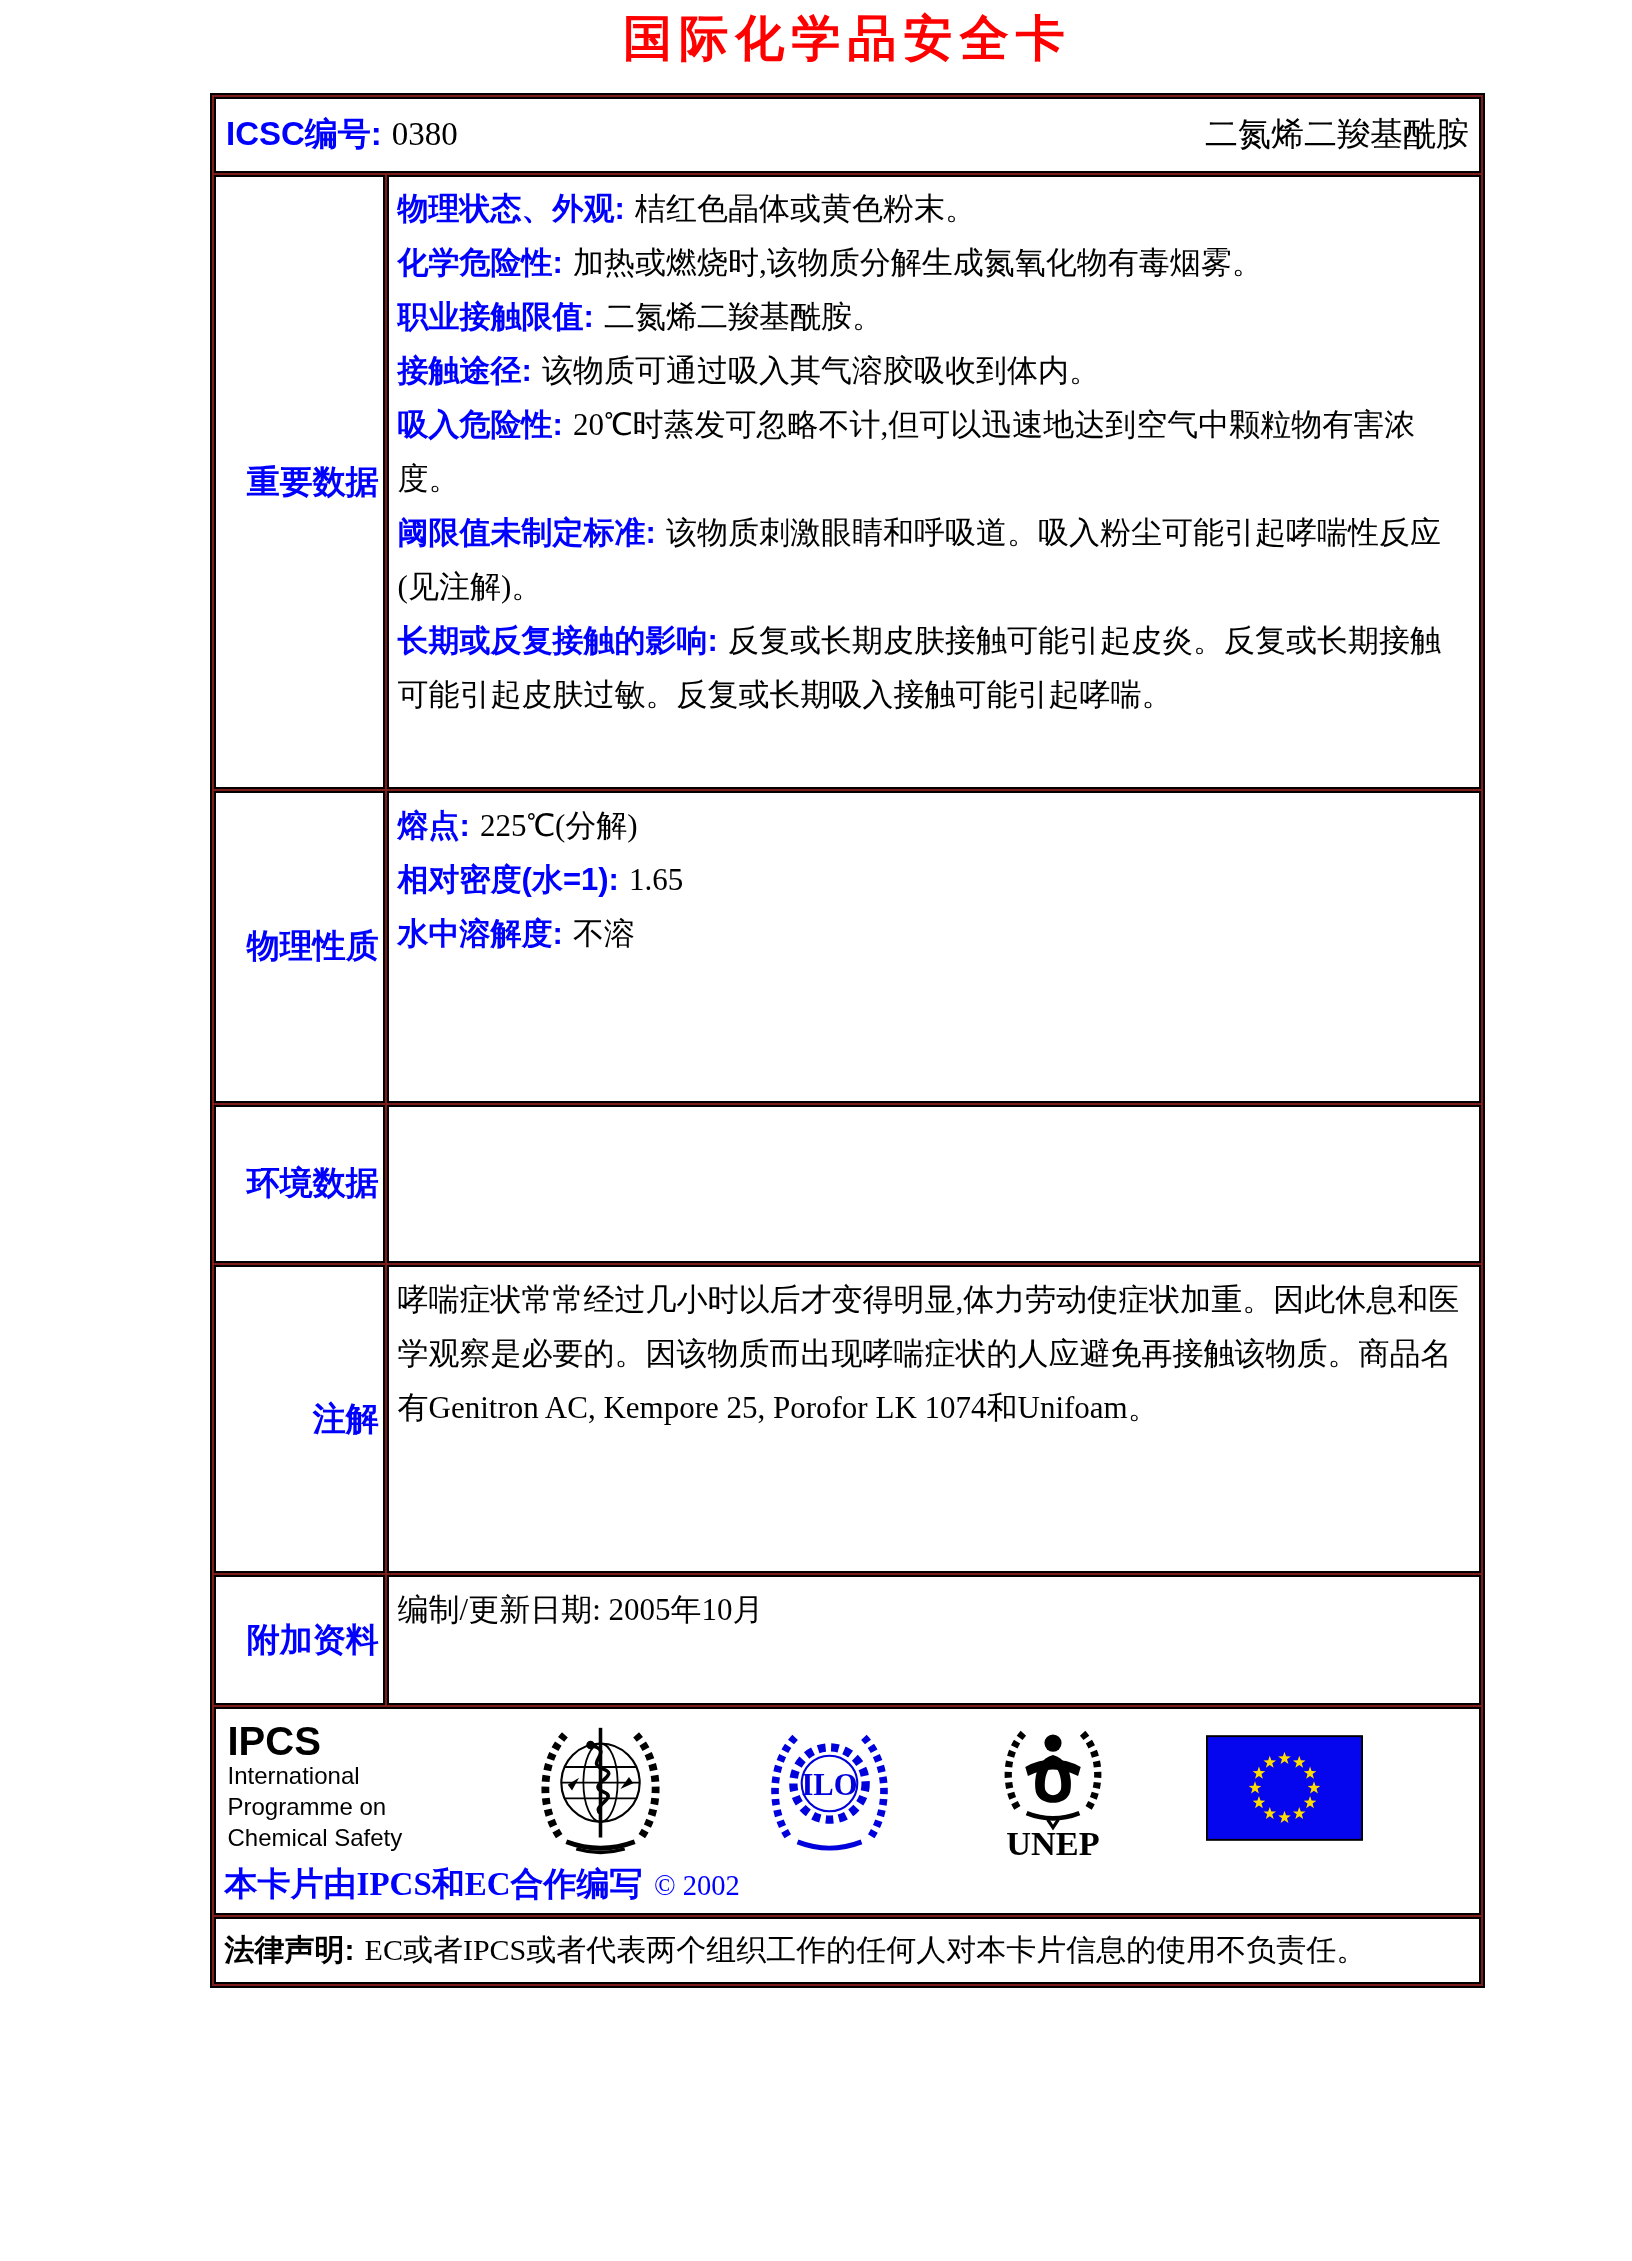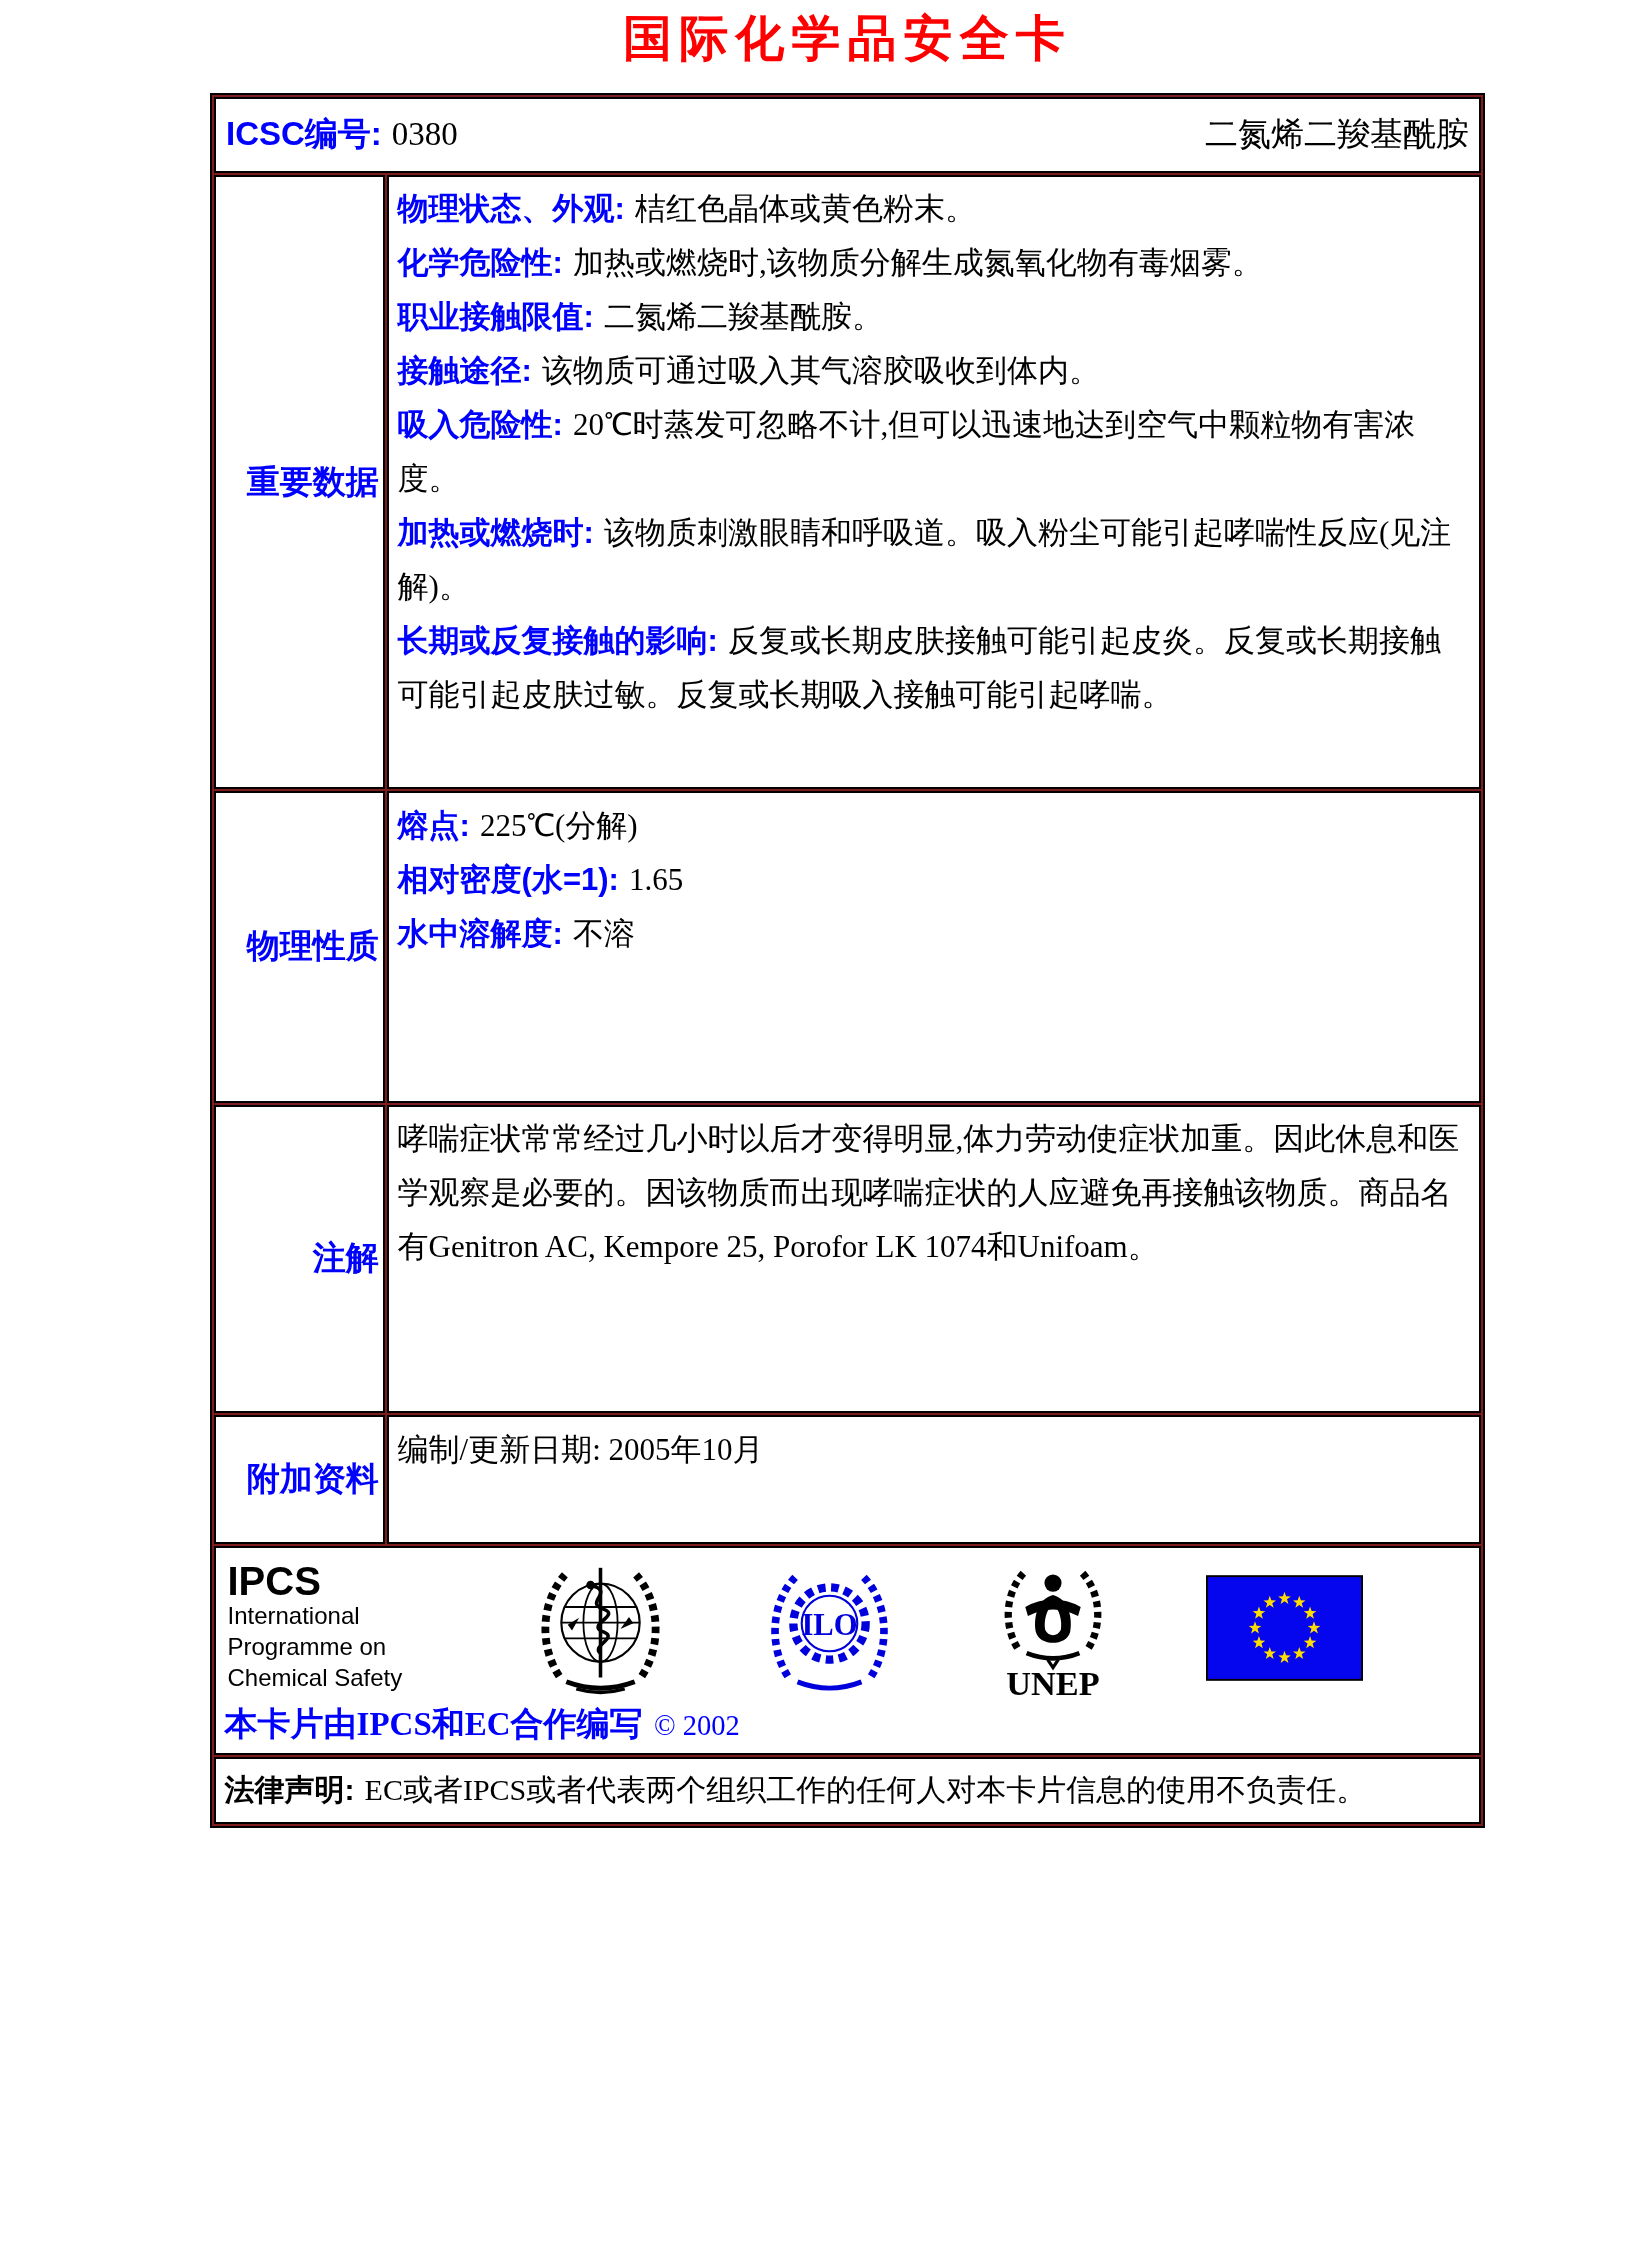--- a/index.html
+++ b/index.html
@@ -100,34 +100,38 @@
     </tr>
 
     <tr>
       <td class="lbl h-important">重要数据</td>
       <td class="cnt h-important">
         <div class="para"><span class="k">物理状态、外观:</span><span class="v">桔红色晶体或黄色粉末。</span></div>
         <div class="para"><span class="k">化学危险性:</span><span class="v">加热或燃烧时,该物质分解生成氮氧化物有毒烟雾。</span></div>
         <div class="para"><span class="k">职业接触限值:</span><span class="v">二氮烯二羧基酰胺。</span></div>
         <div class="para"><span class="k">接触途径:</span><span class="v">该物质可通过吸入其气溶胶吸收到体内。</span></div>
         <div class="para"><span class="k">吸入危险性:</span><span class="v">20℃时蒸发可忽略不计,但可以迅速地达到空气中颗粒物有害浓度。</span></div>
-        <div class="para"><span class="k">加热或燃烧时:</span><span class="v">该物质刺激眼睛和呼吸道。吸入粉尘可能引起哮喘性反应(见注解)。</span></div>
+        <div class="para"><span class="k">阈限值未制定标准:</span><span class="v">该物质刺激眼睛和呼吸道。吸入粉尘可能引起哮喘性反应(见注解)。</span></div>
         <div class="para"><span class="k">长期或反复接触的影响:</span><span class="v">反复或长期皮肤接触可能引起皮炎。反复或长期接触可能引起皮肤过敏。反复或长期吸入接触可能引起哮喘。</span></div>
       </td>
     </tr>
 
     <tr>
       <td class="lbl h-physical">物理性质</td>
       <td class="cnt h-physical">
         <div class="para"><span class="k">熔点:</span><span class="v">225℃(分解)</span></div>
         <div class="para"><span class="k">相对密度(水=1):</span><span class="v">1.65</span></div>
         <div class="para"><span class="k">水中溶解度:</span><span class="v">不溶</span></div>
       </td>
     </tr>
 
+    <tr>
+      <td class="lbl h-environment">环境数据</td>
+      <td class="cnt h-environment"></td>
+    </tr>
 
     <tr>
       <td class="lbl h-notes">注解</td>
       <td class="cnt h-notes v">哮喘症状常常经过几小时以后才变得明显,体力劳动使症状加重。因此休息和医学观察是必要的。因该物质而出现哮喘症状的人应避免再接触该物质。商品名有Genitron AC, Kempore 25, Porofor LK 1074和Unifoam。</td>
     </tr>
 
     <tr>
       <td class="lbl h-additional">附加资料</td>
       <td class="cnt h-additional">
         <div class="para"><span class="v" style="font-weight:normal">编制/更新日期:</span> <span class="v">2005年10月</span></div>

